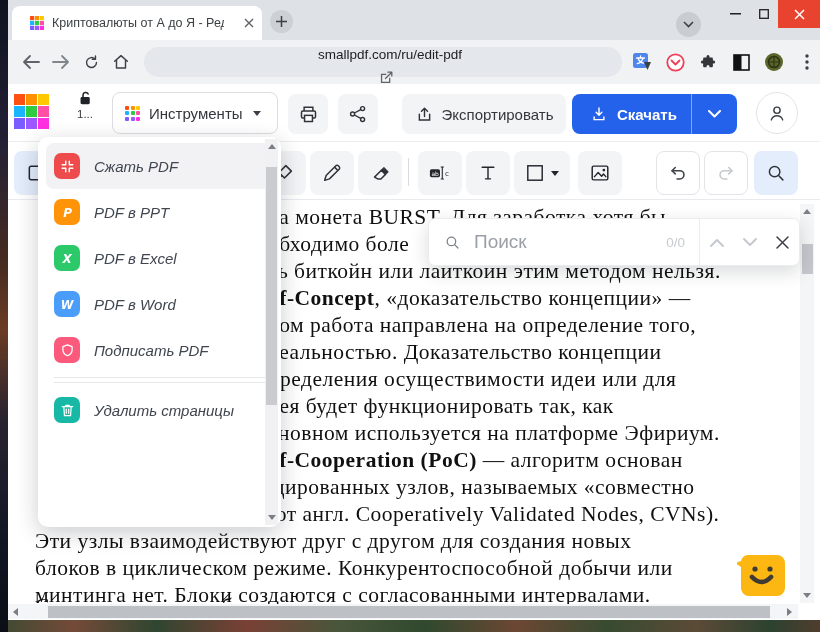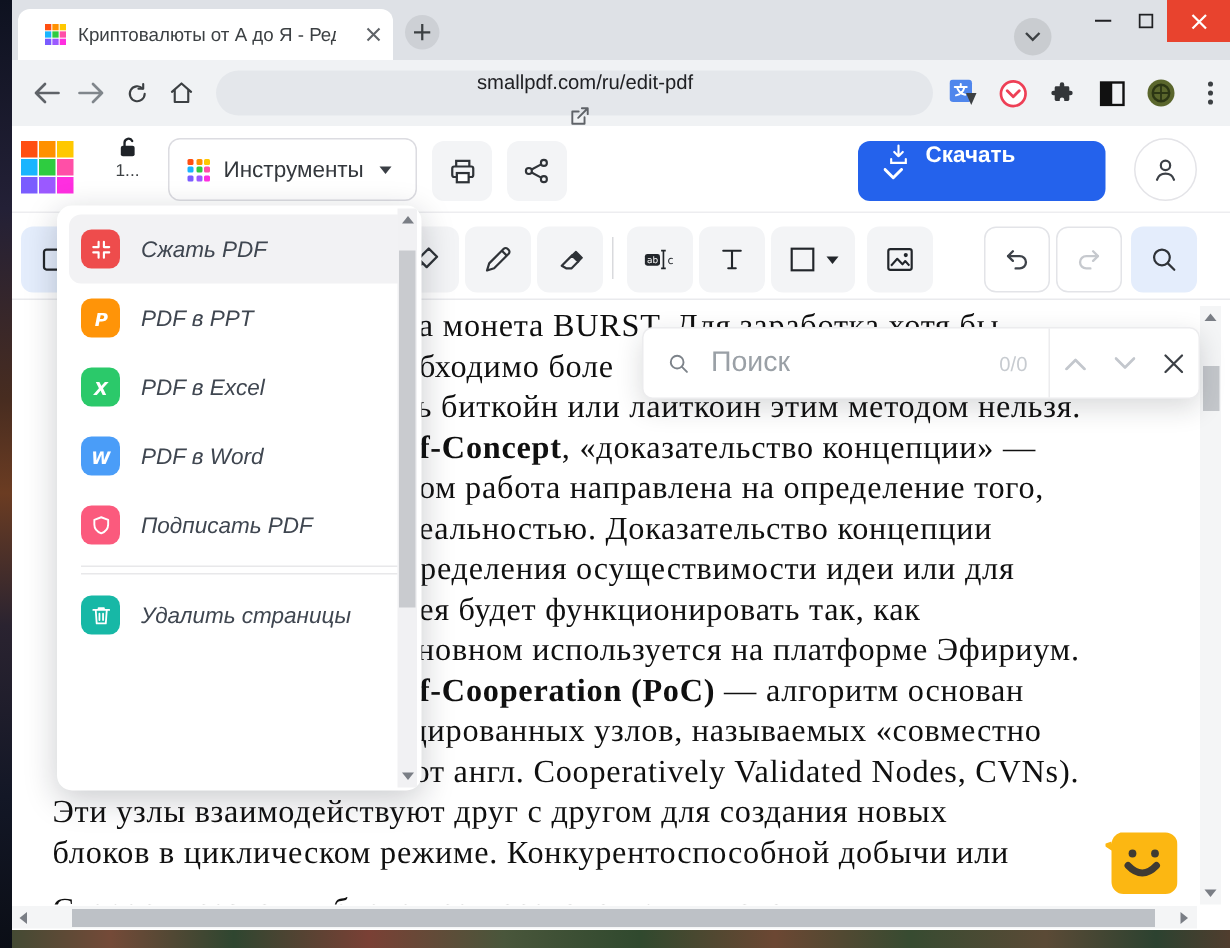--- a/index.html
+++ b/index.html
@@ -42,21 +42,21 @@
   .logo i{display:block;}
   .doclock{position:absolute;left:62px;top:6px;width:30px;text-align:center;}
   .doc-label{font-size:11.5px;color:#3c4043;margin-top:1px;}
   .tools-btn{position:absolute;left:104px;top:8px;height:42px;width:166px;border:1px solid #dcdce1;border-radius:8px;display:flex;align-items:center;box-sizing:border-box;padding:0 12px;background:#fff;}
   .mini-grid{width:15px;height:15px;display:grid;grid-template-columns:repeat(3,4px);grid-template-rows:repeat(3,4px);gap:1.5px;margin-right:9px;}
   .mini-grid i{display:block;border-radius:1px;}
   .tools-label{font-size:15px;color:#33373c;font-weight:500;}
   .caret{width:0;height:0;border-left:4.5px solid transparent;border-right:4.5px solid transparent;border-top:5.5px solid #3a3f45;margin-left:10px;}
   .hbtn{position:absolute;top:10px;height:40px;background:#f3f4f6;border-radius:8px;display:flex;align-items:center;justify-content:center;}
   .hbtn-label{font-size:15px;color:#33373c;margin-left:8px;}
-  .dl-btn{position:absolute;left:564px;top:10px;height:40px;width:165px;background:#2462ec;border-radius:8px;display:flex;align-items:stretch;color:#fff;flex-direction:column;}
+  .dl-btn{position:absolute;left:564px;top:10px;height:40px;width:165px;background:#2462ec;border-radius:8px;display:flex;align-items:stretch;color:#fff;}
   .dl-main{display:flex;align-items:center;padding:0 14px 0 18px;}
   .dl-label{font-size:15px;font-weight:700;margin-left:9px;}
   .dl-sep{width:1px;background:rgba(255,255,255,.45);margin:0;}
   .dl-chev{width:46px;display:flex;align-items:center;justify-content:center;}
   .avatar{position:absolute;left:748px;top:8px;width:42px;height:42px;border-radius:50%;border:1px solid #e4e4e8;box-sizing:border-box;display:flex;align-items:center;justify-content:center;background:#fff;}
 
   
   .edittoolbar{position:absolute;left:0;top:142px;width:812px;height:58px;background:#fff;border-bottom:1px solid #e9eaed;box-sizing:border-box;}
   .tbtn{position:absolute;top:9px;width:44px;height:44px;background:#f3f4f6;border-radius:8px;display:flex;align-items:center;justify-content:center;}
   .tbtn.active{background:#e4edfc;}
@@ -288,20 +288,27 @@
           </svg>
       </div>
       <div class="hbtn" style="left:330px;width:40px">
         <svg width="20" height="20" viewBox="0 0 24 24">
             <circle cx="17.5" cy="5.5" r="2.4" fill="none" stroke="#2f3338" stroke-width="1.7"></circle>
             <circle cx="5.5" cy="12" r="2.4" fill="none" stroke="#2f3338" stroke-width="1.7"></circle>
             <circle cx="17.5" cy="18.5" r="2.4" fill="none" stroke="#2f3338" stroke-width="1.7"></circle>
             <path d="M7.7 10.8l7.6-4.1M7.7 13.2l7.6 4.1" stroke="#2f3338" stroke-width="1.7"></path>
           </svg>
       </div>
+      <div class="hbtn" style="left:394px;width:164px">
+        <svg width="19" height="19" viewBox="0 0 24 24">
+            <path d="M12 14.5V4M8.2 7.8L12 4l3.8 3.8" fill="none" stroke="#2f3338" stroke-width="1.8" stroke-linecap="round" stroke-linejoin="round"></path>
+            <path d="M5.5 11.5V19h13v-7.5" fill="none" stroke="#2f3338" stroke-width="1.8" stroke-linecap="round"></path>
+          </svg>
+        <span class="hbtn-label">Экспортировать</span>
+      </div>
       <div class="dl-btn">
         <div class="dl-main">
           <svg width="18" height="18" viewBox="0 0 24 24">
               <path d="M12 4v9.5M8.2 9.7L12 13.5l3.8-3.8" fill="none" stroke="#fff" stroke-width="1.9" stroke-linecap="round" stroke-linejoin="round"></path>
               <path d="M5.5 16v3.5h13V16" fill="none" stroke="#fff" stroke-width="1.9" stroke-linecap="round"></path>
             </svg>
           <span class="dl-label">Скачать</span>
         </div>
         <div class="dl-sep"></div>
         <div class="dl-chev">
@@ -398,20 +405,21 @@
         <div class="pl ind"><span>ром работа направлена на определение того,</span></div>
         <div class="pl ind"><span>реальностью. Доказательство концепции</span></div>
         <div class="pl ind"><span>пределения осуществимости идеи или для</span></div>
         <div class="pl ind"><span>дея будет функционировать так, как</span></div>
         <div class="pl ind"><span>сновном используется на платформе Эфириум.</span></div>
         <div class="pl ind"><b>of-Cooperation (PoC)</b><span> — алгоритм основан</span></div>
         <div class="pl ind"><span>щированных узлов, называемых «совместно</span></div>
         <div class="pl ind"><span>(от англ. Cooperatively Validated Nodes, CVNs).</span></div>
         <div class="pl"><span>Эти узлы взаимодействуют друг с другом для создания новых</span></div>
         <div class="pl"><span>блоков в циклическом режиме. Конкурентоспособной добычи или</span></div>
+        <div class="pl"><span>минтинга нет. Блоки создаются с согласованными интервалами.</span></div>
       </div>
       <div class="partial-wrap">
         <div class="pl pdftext" style="position:static">Скорость создания блоков согласована между узлами</div>
       </div>
 
       <div class="searchbar">
         <svg style="margin-left:15px" width="17" height="17" viewBox="0 0 24 24">
             <circle cx="10.5" cy="10.5" r="6" fill="none" stroke="#7d838a" stroke-width="1.8"></circle>
             <path d="M15 15l4.7 4.7" stroke="#7d838a" stroke-width="1.8" stroke-linecap="round"></path>
           </svg>

